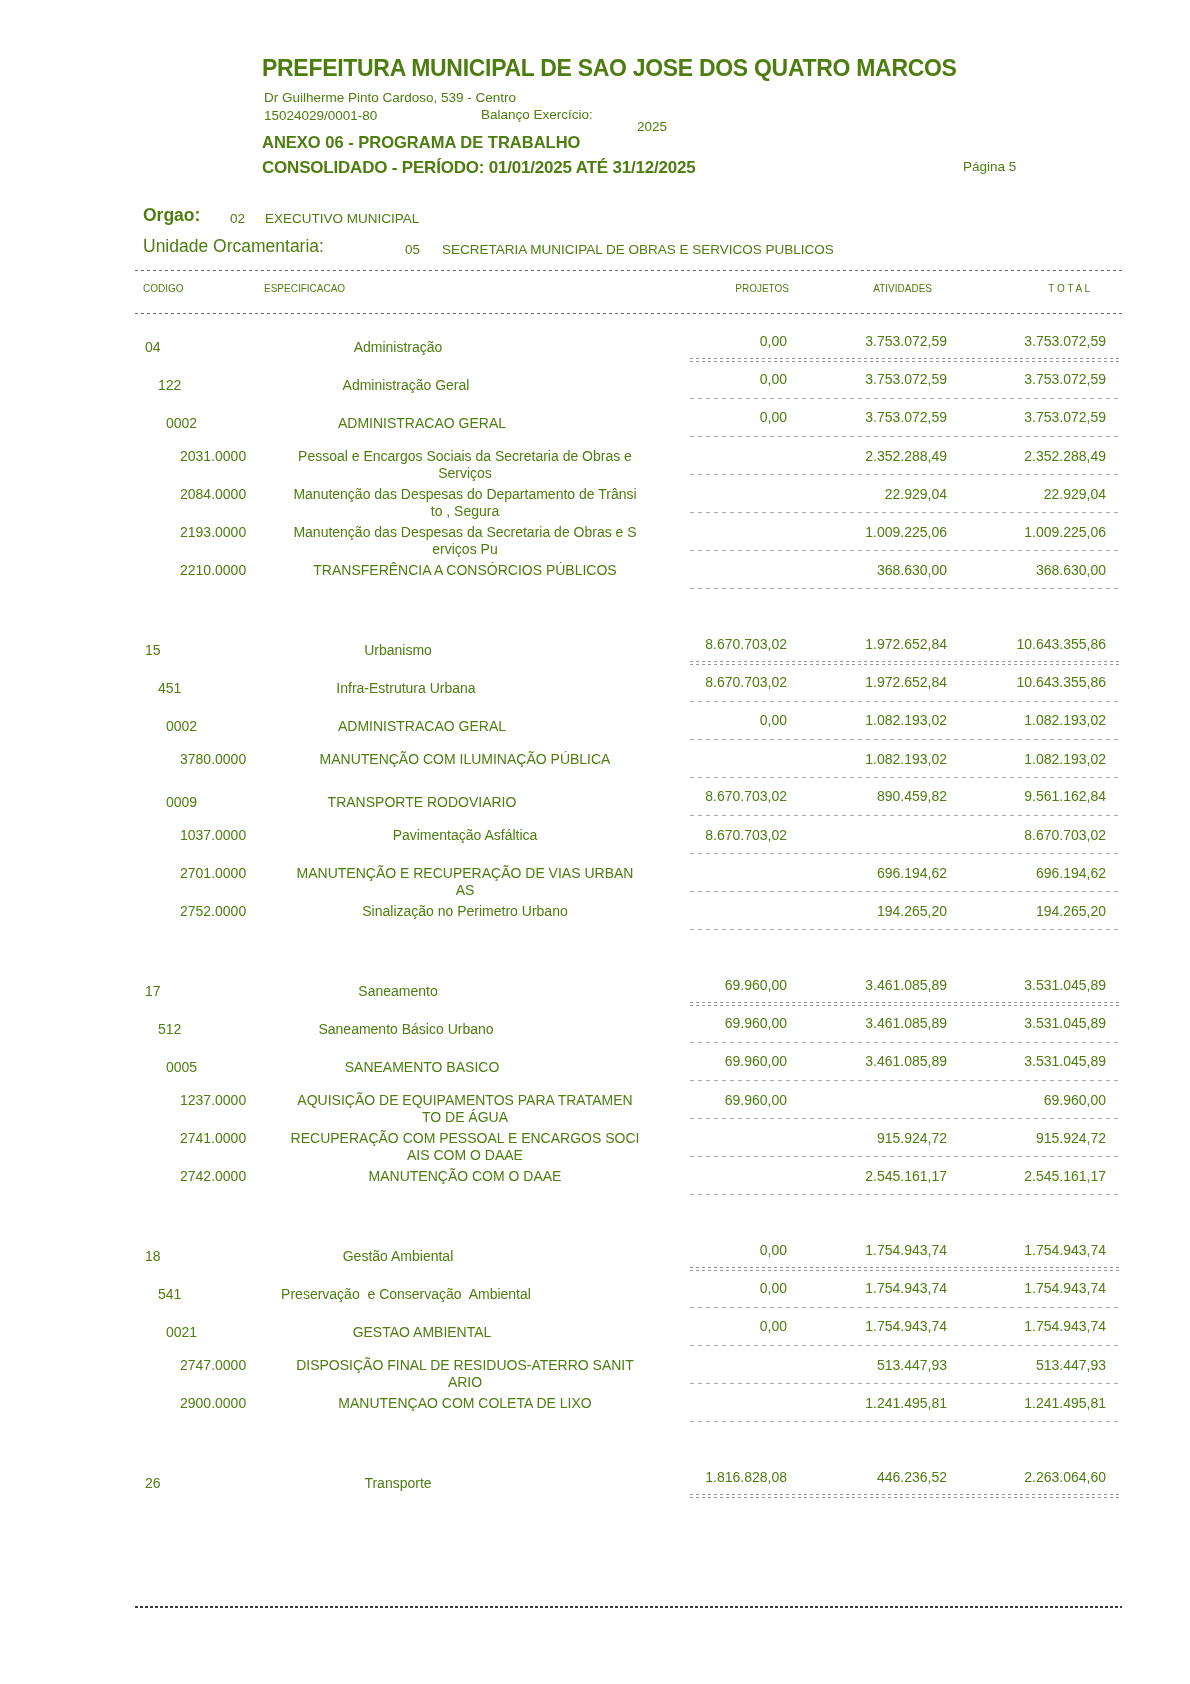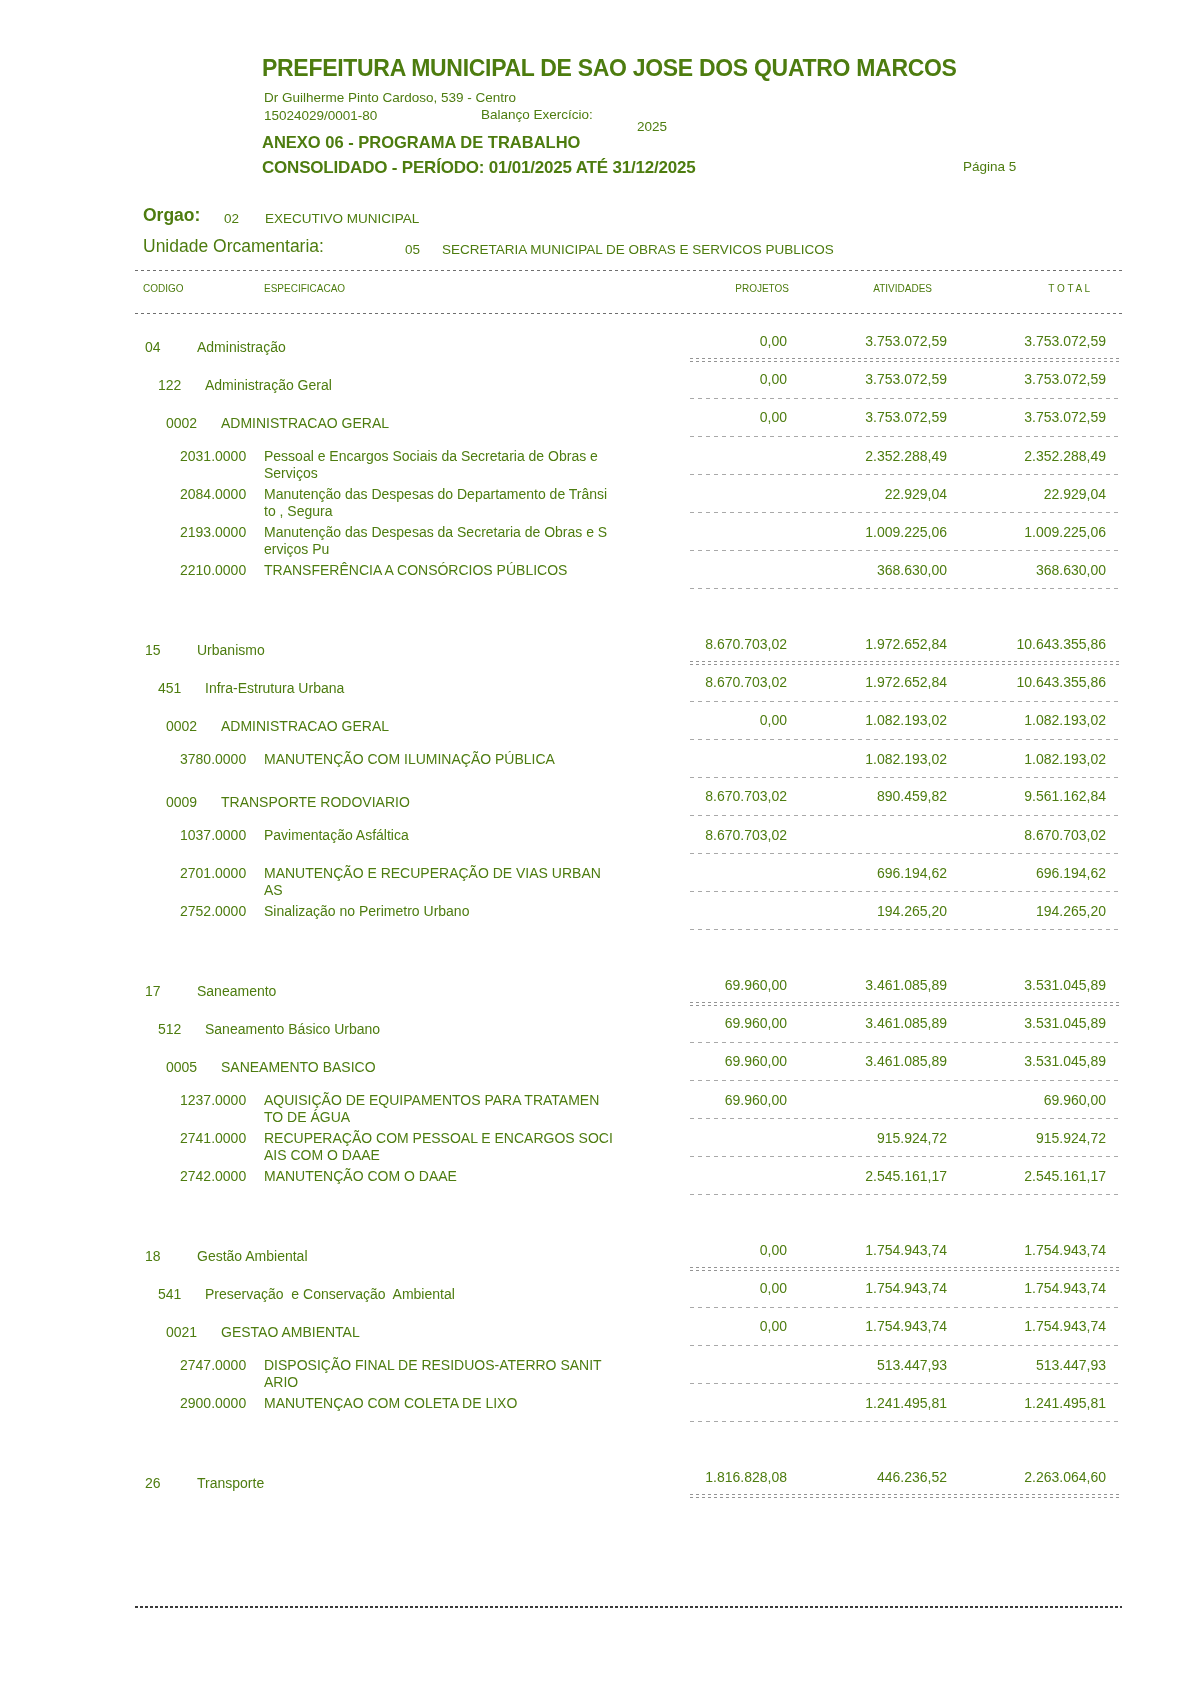--- a/index.html
+++ b/index.html
@@ -17,21 +17,21 @@
   
   .title{left:262px;top:55px;font-size:23px;font-weight:bold;letter-spacing:-0.3px;}
   .addr{left:264px;top:90px;font-size:13.5px;}
   .cnpj{left:264px;top:108px;font-size:13.5px;}
   .ballabel{left:481px;top:107px;font-size:13.5px;}
   .balyear{left:637px;top:107px;font-size:13.5px;margin-top:12px;}
   .anexo{left:262px;top:133px;font-size:16.5px;font-weight:bold;}
   .consol{left:262px;top:158px;font-size:17px;font-weight:bold;letter-spacing:-0.2px;}
   .pagina{left:963px;top:159px;font-size:13.5px;}
   .orgao-label{left:143px;top:205px;font-size:17.5px;font-weight:bold;}
-  .orgao-code{left:224px;top:211px;font-size:13.5px;}
+  .orgao-code{left:230px;top:211px;font-size:13.5px;}
   .orgao-name{left:265px;top:211px;font-size:13.5px;}
   .uni-label{left:143px;top:236px;font-size:17.5px;font-weight:normal;}
   .uni-code{left:405px;top:242px;font-size:13.5px;}
   .uni-name{left:442px;top:242px;font-size:13.5px;}
 
   
   .hline{position:absolute;left:135px;width:987px;height:2px;
     background:repeating-linear-gradient(90deg,#6e6e6e 0 3px,transparent 3px 6px) 0 0/100% 1px no-repeat;}
   .hline.l1{top:270px;}
   .hline.l2{top:313px;}
@@ -45,21 +45,21 @@
   .ch-espec{left:129px;}
   .ch-proj{right:333px;}
   .ch-ativ{right:190px;}
   .ch-total{right:32px;}
 
   
   .tbody{position:absolute;left:135px;top:320px;width:987px;padding-top:8px;font-size:14px;}
   .row{position:relative;height:38px;}
   .row.gap{margin-top:37px;}
   .row .code{position:absolute;top:6px;}
-  .row .spec{position:absolute;top:6px;width:402px;line-height:17px;white-space:pre-wrap;}
+  .row .spec{position:absolute;top:6px;width:402px;line-height:17px;white-space:pre-wrap;text-align:center;}
   .row .num{position:absolute;top:6px;text-align:right;white-space:nowrap;}
   .row.l1 .code,.row.l1 .spec,.row.l2 .code,.row.l2 .spec,.row.l3 .code,.row.l3 .spec{top:11px;}
   .row.l1 .num,.row.l2 .num,.row.l3 .num{top:5px;}
   .l1 .code{left:10px;}  .l1 .spec{left:62px;}
   .l2 .code{left:23px;}  .l2 .spec{left:70px;}
   .l3 .code{left:31px;}  .l3 .spec{left:86px;}
   .l4 .code{left:45px;}  .l4 .spec{left:129px;}
   .num.projetos{right:335px;}
   .num.atividades{right:175px;}
   .num.total{right:16px;}

